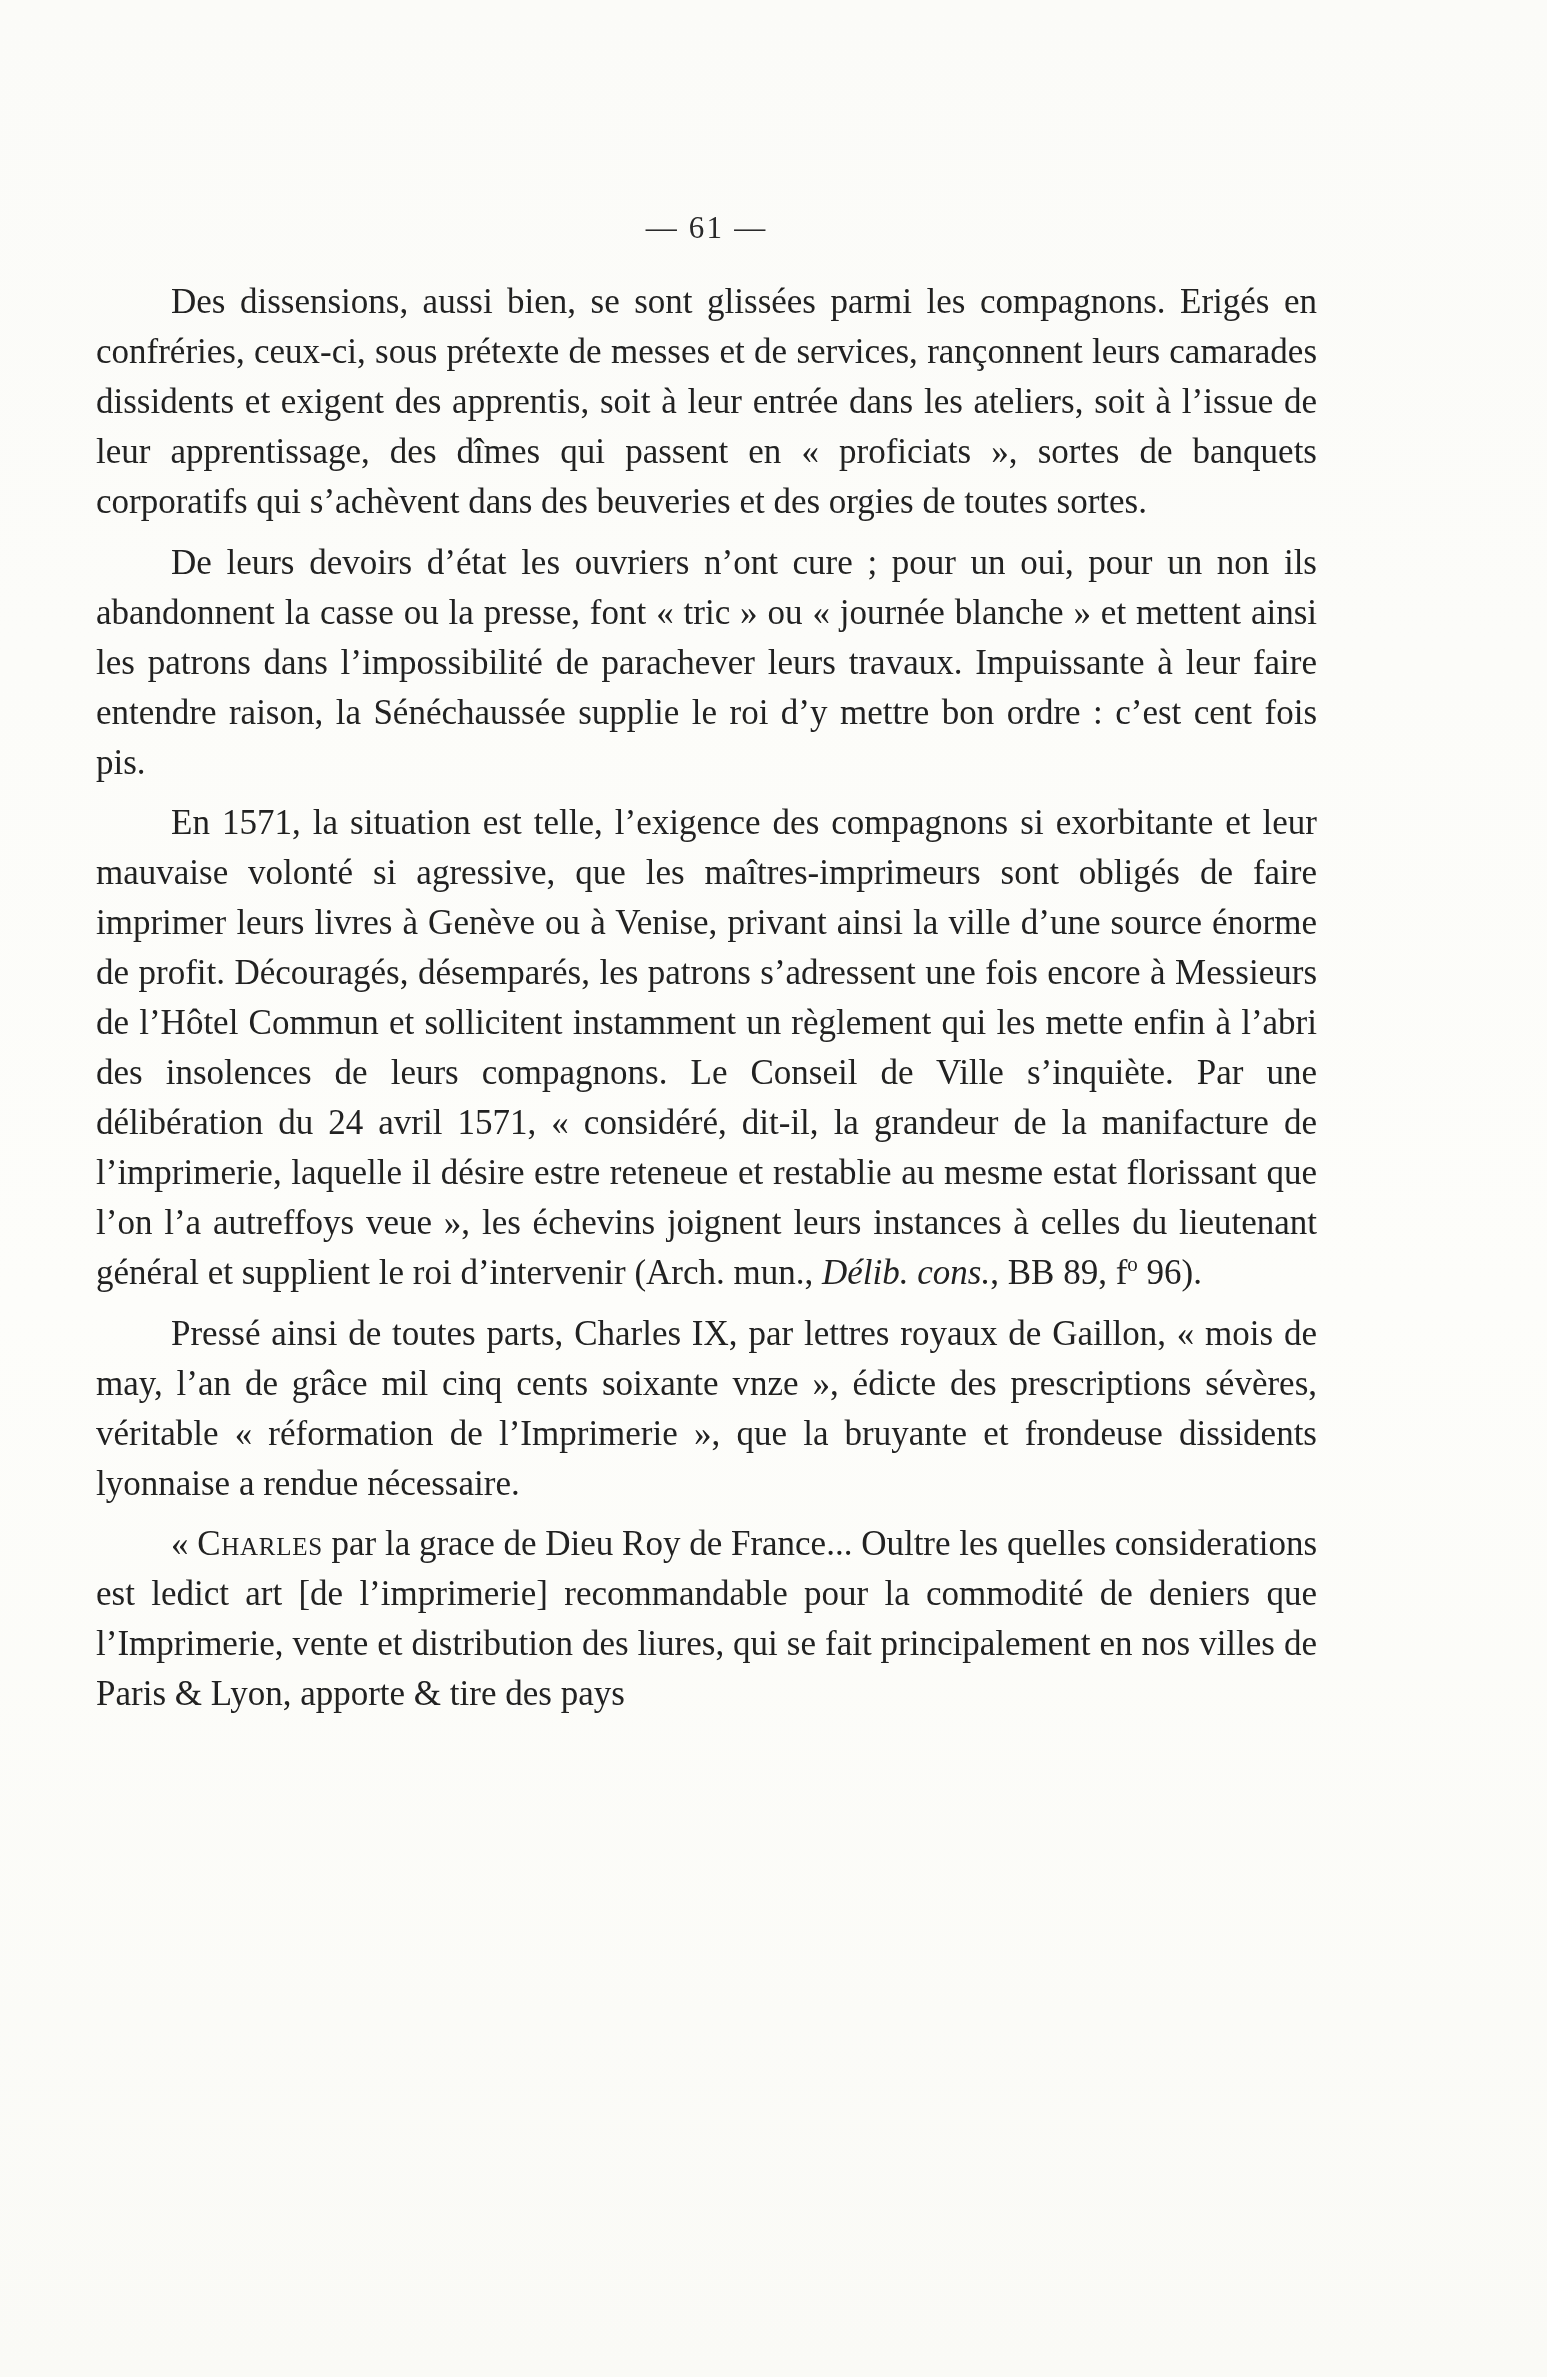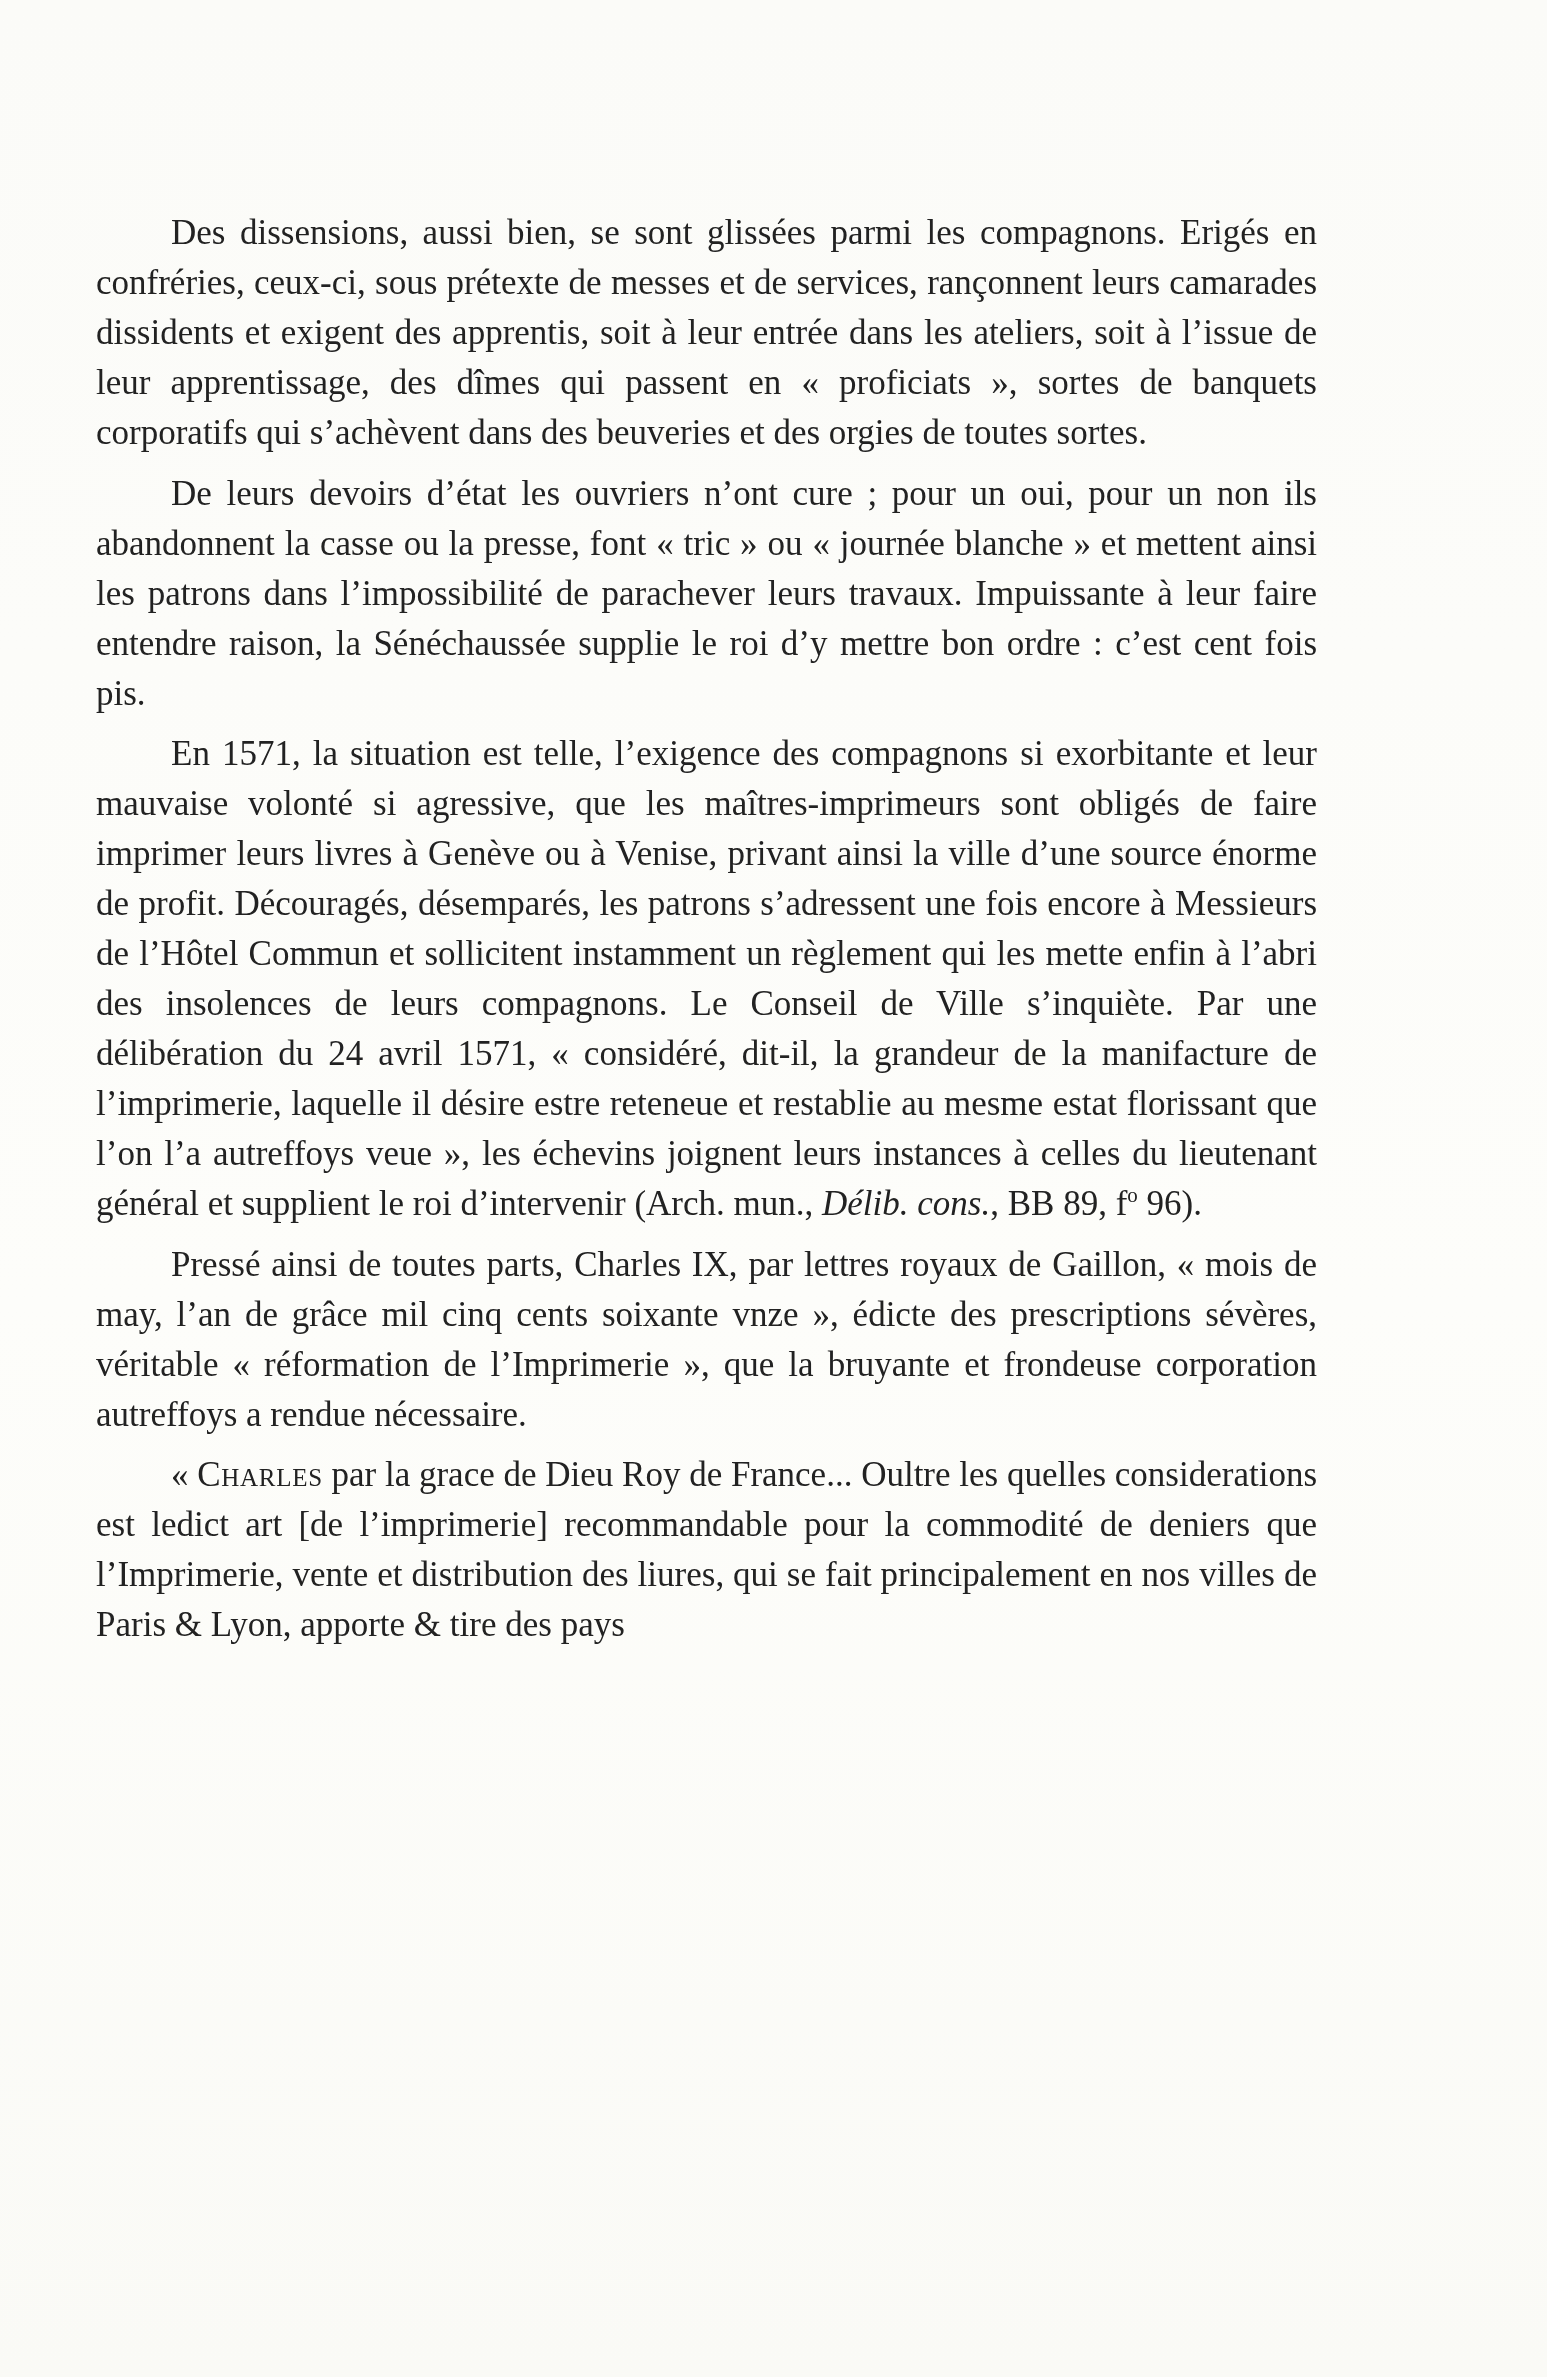--- a/index.html
+++ b/index.html
@@ -54,25 +54,26 @@
     font-size: 60%;
     line-height: 0;
     vertical-align: super;
   }
 </style>
 </head>
 <body>
 
 <div class="sheet">
 
+  <div class="folio">— 61 —</div>
 
   <p class="para">Des dissensions, aussi bien, se sont glissées parmi les compagnons. Erigés en confréries, ceux-ci, sous prétexte de messes et de services, rançonnent leurs camarades dissidents et exigent des apprentis, soit à leur entrée dans les ateliers, soit à l’issue de leur apprentissage, des dîmes qui passent en « proficiats », sortes de banquets corporatifs qui s’achèvent dans des beuveries et des orgies de toutes sortes.</p>
 
   <p class="para">De leurs devoirs d’état les ouvriers n’ont cure ; pour un oui, pour un non ils abandonnent la casse ou la presse, font « tric » ou « journée blanche » et mettent ainsi les patrons dans l’impossibilité de parachever leurs travaux. Impuissante à leur faire entendre raison, la Sénéchaussée supplie le roi d’y mettre bon ordre : c’est cent fois pis.</p>
 
   <p class="para"><span>En 1571, la situation est telle, l’exigence des compagnons si exorbitante et leur mauvaise volonté si agressive, que les maîtres-imprimeurs sont obligés de faire imprimer leurs livres à Genève ou à Venise, privant ainsi la ville d’une source énorme de profit. Découragés, désemparés, les patrons s’adressent une fois encore à Messieurs de l’Hôtel Commun et sollicitent instamment un règlement qui les mette enfin à l’abri des insolences de leurs compagnons. Le Conseil de Ville s’inquiète. Par une délibération du 24 avril 1571, « considéré, dit-il, la grandeur de la manifacture de l’imprimerie, laquelle il désire estre reteneue et restablie au mesme estat florissant que l’on l’a autreffoys veue », les échevins joignent leurs instances à celles du lieutenant général et supplient le roi d’intervenir (Arch. mun., </span><em class="cite">Délib. cons.</em><span>, BB 89, f</span><sup class="folio-sup">o</sup><span> 96).</span></p>
 
-  <p class="para">Pressé ainsi de toutes parts, Charles IX, par lettres royaux de Gaillon, « mois de may, l’an de grâce mil cinq cents soixante vnze », édicte des prescriptions sévères, véritable « réformation de l’Imprimerie », que la bruyante et frondeuse corporation autreffoys a rendue nécessaire.</p>
+  <p class="para">Pressé ainsi de toutes parts, Charles IX, par lettres royaux de Gaillon, « mois de may, l’an de grâce mil cinq cents soixante vnze », édicte des prescriptions sévères, véritable « réformation de l’Imprimerie », que la bruyante et frondeuse dissidents lyonnaise a rendue nécessaire.</p>
 
   <p class="para"><span>« </span><span class="smallcaps">Charles</span><span> par la grace de Dieu Roy de France... Oultre les quelles considerations est ledict art [de l’imprimerie] recommandable pour la commodité de deniers que l’Imprimerie, vente et distribution des liures, qui se fait principalement en nos villes de Paris &amp; Lyon, apporte &amp; tire des pays</span></p>
 
 </div>
 
 
 </body></html>

